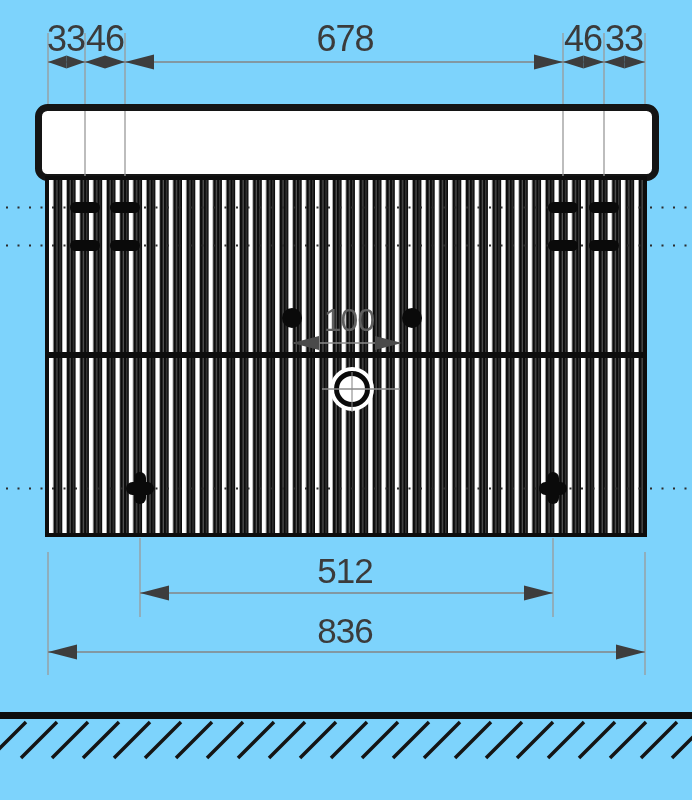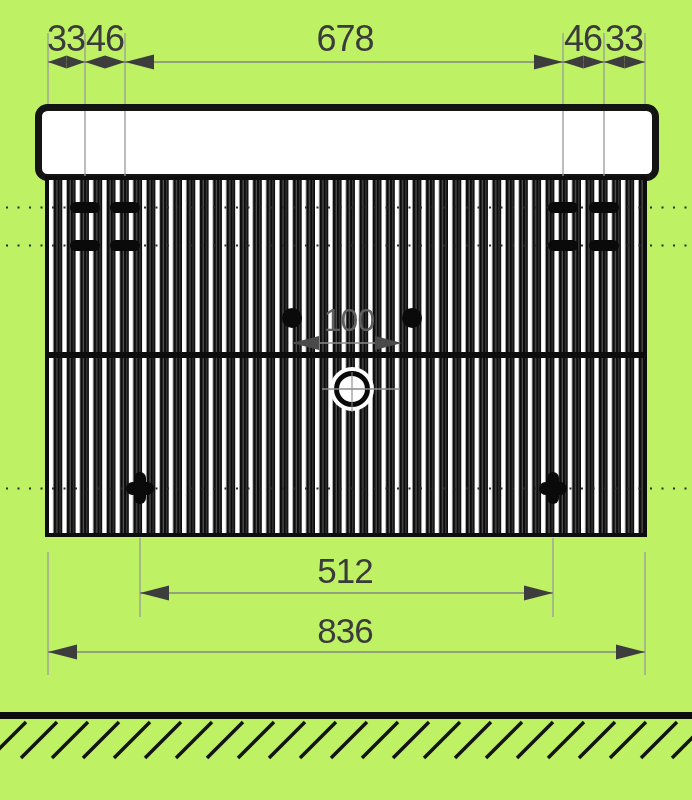--- a/index.html
+++ b/index.html
@@ -4,21 +4,21 @@
 <style>
   html, body {
     margin: 0;
     padding: 0;
     background: #ffffff;
   }
   .canvas {
     position: relative;
     width: 692px;
     height: 800px;
-    background: #bef264;
+    background: #7dd3fc;
     overflow: hidden;
   }
   svg text {
     font-family: "Liberation Sans", "DejaVu Sans", sans-serif;
     letter-spacing: -1px;
   }
   .dim-text-top { font-size: 36px; }
   .dim-text-bottom { font-size: 35px; }
   .dim-text-mid { font-size: 32px; }
 </style>

